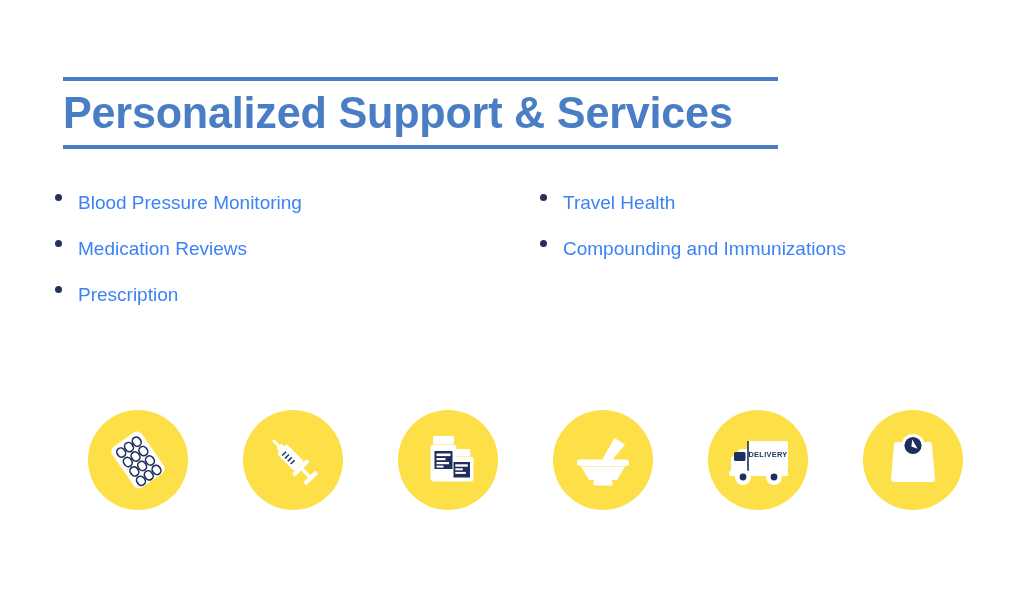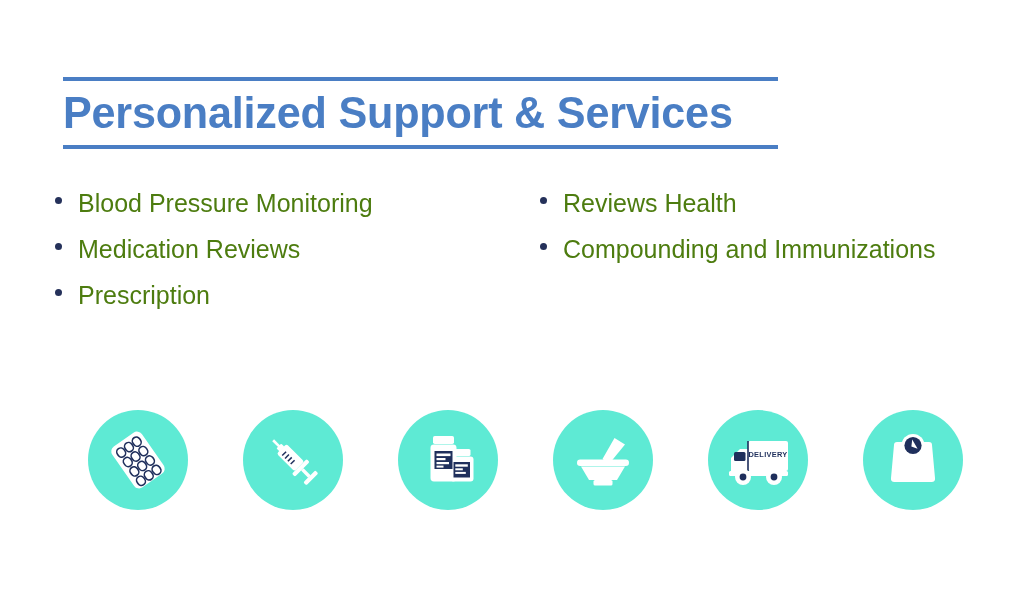--- a/index.html
+++ b/index.html
@@ -57,22 +57,22 @@
     display: flex;
     flex-direction: column;
   }
   .col-left  { margin-left: 55px; width: 480px; }
   .col-right { margin-left: 5px;  width: 480px; }
 
   .bullet-item {
     display: flex;
     align-items: baseline;
     height: 46px;
-    color: #4d7c0f;
-    font-size: 25px;
+    color: #3b82f6;
+    font-size: 19px;
     line-height: 46px;
     white-space: nowrap;
   }
   .dot {
     width: 7px;
     height: 7px;
     border-radius: 50%;
     background: #25315a;
     flex: 0 0 auto;
     margin-right: 16px;
@@ -90,21 +90,21 @@
     left: 88px;
     top: 410px;
     width: 875px;
     display: flex;
     justify-content: space-between;
   }
   .icon-circle {
     width: 100px;
     height: 100px;
     border-radius: 50%;
-    background: #5eead4;
+    background: #fde047;
     display: flex;
     align-items: center;
     justify-content: center;
     flex: 0 0 auto;
     text-align: center;
   }
   .icon-circle svg { display: block; }
 </style>
 </head>
 <body>
@@ -130,21 +130,21 @@
       </div>
       <div class="bullet-item">
         <span class="dot"></span>
         <span class="bullet-label">Prescription</span>
       </div>
     </div>
 
     <div class="col col-right">
       <div class="bullet-item">
         <span class="dot"></span>
-        <span class="bullet-label">Reviews Health</span>
+        <span class="bullet-label">Travel Health</span>
       </div>
       <div class="bullet-item">
         <span class="dot"></span>
         <span class="bullet-label">Compounding and Immunizations</span>
       </div>
     </div>
 
   </div>
 
   <div class="icon-row">

